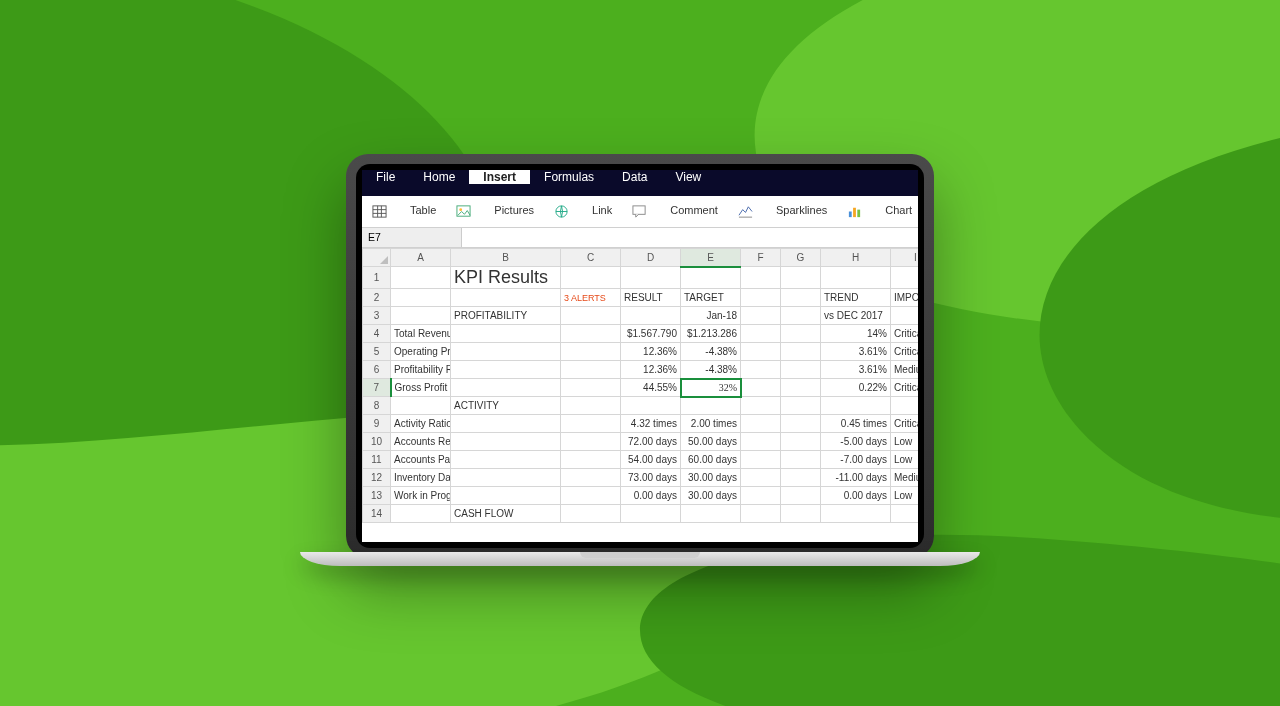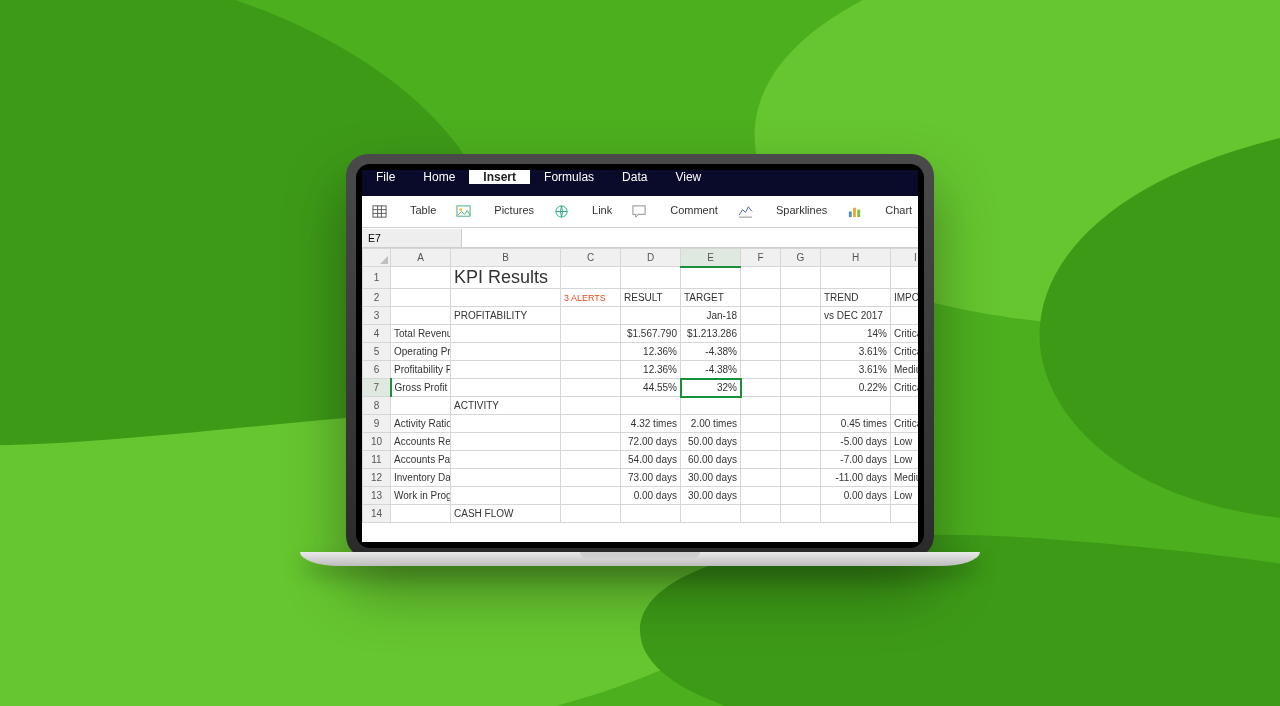--- a/index.html
+++ b/index.html
@@ -92,21 +92,20 @@
   }
   .tbtn { display:flex; align-items:flex-start; gap:23px; cursor:pointer;}
   .ticon { width:15px; height:15px; display:inline-block;}
   
   #fbar {
     height:20px;
     display:flex;
     font-size:10.5px;
     border-bottom:1px solid #d0d0d0;
     background:#fff;
-    align-items:center;
   }
   #fbar .cellref {
     width:100px;
     background:#eee;
     padding:3px 6px;
     border-right:1px solid #ccc;
   }
   #fbar .fval {
     flex:1; padding:3px 8px;
   }
@@ -153,20 +152,21 @@
     border-left:8px solid transparent;
     border-bottom:8px solid #bfbfbf;
   }
   .num { text-align:right !important; }
   .alert { color:#e64a19 !important; text-align:left; font-size:9px;}
   .title { font-size:18px; font-weight:400;}
   td.selcell {
     outline:2px solid #1a8f3c;
     outline-offset:-1px;
     background:#fff;
+    font-family:Liberation Serif, serif;
   }
   th.selcol {
     background:#dfe9df !important;
     border-bottom:2px solid #1a8f3c !important;
   }
   th.selrow {
     background:#dfe9df !important;
     border-right:2px solid #1a8f3c !important;
   }
 </style>

